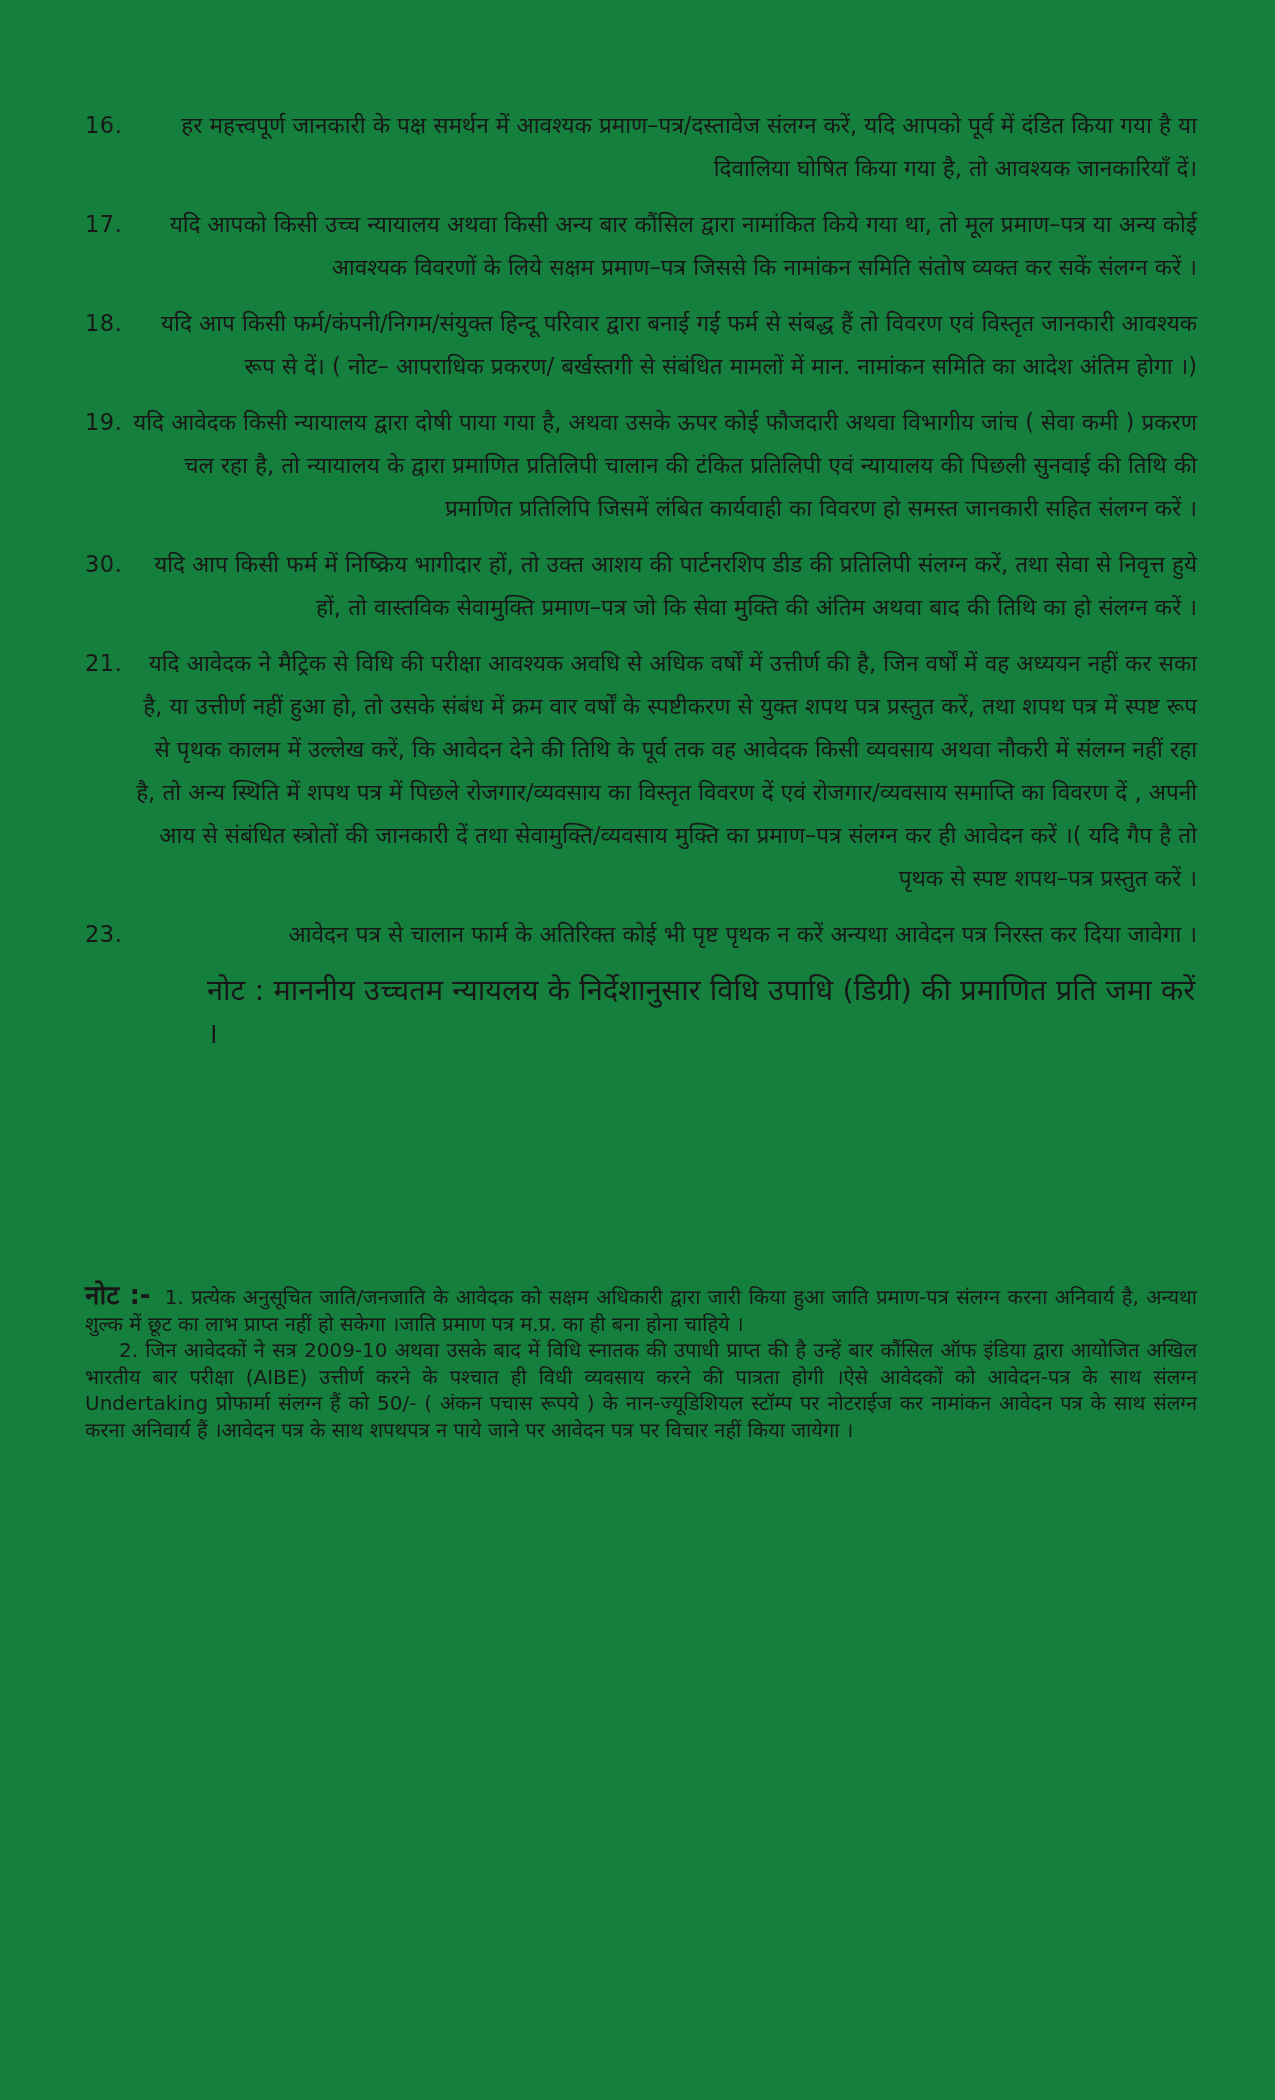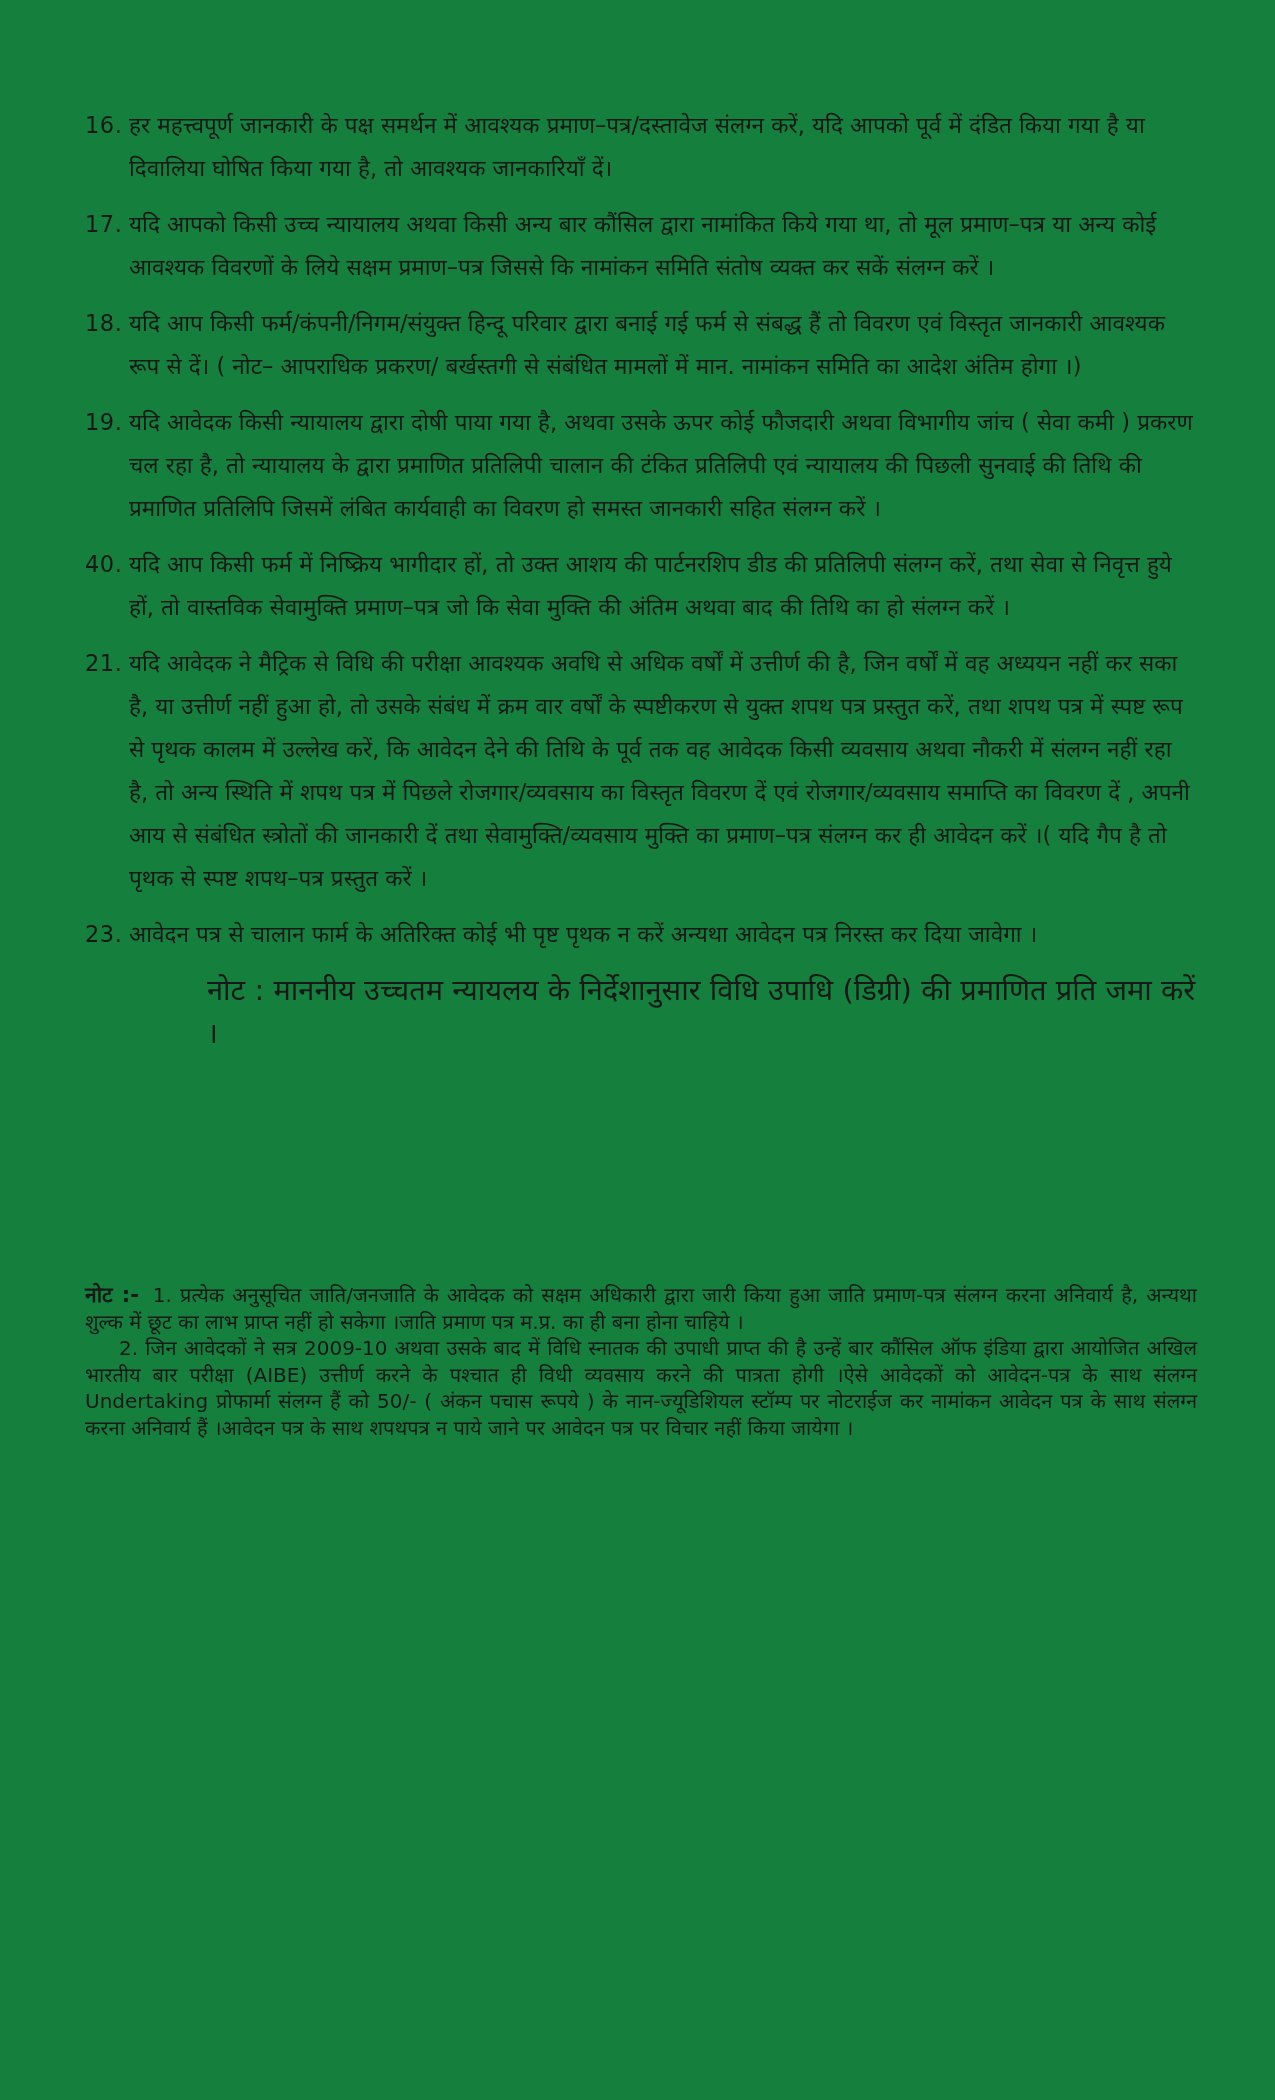--- a/index.html
+++ b/index.html
@@ -37,42 +37,42 @@
     margin-bottom: 13px;
     font-size: 22.5px;
     line-height: 43px;
   }
   .num {
     flex: 0 0 44px;
     letter-spacing: 0.5px;
   }
   .itext {
     flex: 1;
-    text-align: left;
+    text-align: right;
   }
   .inline-note {
     margin: 6px 0 0 122px;
     font-size: 29px;
     line-height: 43px;
   }
   .footnote {
     position: absolute;
     top: 1282px;
     left: 85px;
     width: 1112px;
     font-size: 20px;
     line-height: 26.5px;
   }
   .footnote p {
     margin: 0;
     text-align: justify;
   }
   .fn-label {
     font-weight: bold;
-    font-size: 21px;
+    font-size: 26px;
     padding-right: 14px;
   }
   .fn-para-2 {
     text-indent: 34px;
   }
 </style>
 </head>
 <body>
 
 <div class="sheet">
@@ -88,21 +88,21 @@
       </li>
       <li>
         <span class="num">18.</span>
         <span class="itext">यदि आप किसी फर्म/कंपनी/निगम/संयुक्त हिन्दू परिवार द्वारा बनाई गई फर्म से संबद्ध हैं तो विवरण एवं विस्तृत जानकारी आवश्यक रूप से दें। ( नोट– आपराधिक प्रकरण/ बर्खस्तगी से संबंधित मामलों में मान. नामांकन समिति का आदेश अंतिम होगा ।)</span>
       </li>
       <li>
         <span class="num">19.</span>
         <span class="itext">यदि आवेदक किसी न्यायालय द्वारा दोषी पाया गया है, अथवा उसके ऊपर कोई फौजदारी अथवा विभागीय जांच ( सेवा कमी ) प्रकरण चल रहा है, तो न्यायालय के द्वारा प्रमाणित प्रतिलिपी चालान की टंकित प्रतिलिपी एवं न्यायालय की पिछली सुनवाई की तिथि की प्रमाणित प्रतिलिपि जिसमें लंबित कार्यवाही का विवरण हो समस्त जानकारी सहित संलग्न करें ।</span>
       </li>
       <li>
-        <span class="num">40.</span>
+        <span class="num">30.</span>
         <span class="itext">यदि आप किसी फर्म में निष्क्रिय भागीदार हों, तो उक्त आशय की पार्टनरशिप डीड की प्रतिलिपी संलग्न करें, तथा सेवा से निवृत्त हुये हों, तो वास्तविक सेवामुक्ति प्रमाण–पत्र जो कि सेवा मुक्ति की अंतिम अथवा बाद की तिथि का हो संलग्न करें ।</span>
       </li>
       <li>
         <span class="num">21.</span>
         <span class="itext">यदि आवेदक ने मैट्रिक से विधि की परीक्षा आवश्यक अवधि से अधिक वर्षों में उत्तीर्ण की है, जिन वर्षों में वह अध्ययन नहीं कर सका है, या उत्तीर्ण नहीं हुआ हो, तो उसके संबंध में क्रम वार वर्षों के स्पष्टीकरण से युक्त शपथ पत्र प्रस्तुत करें, तथा शपथ पत्र में स्पष्ट रूप से पृथक कालम में उल्लेख करें, कि आवेदन देने की तिथि के पूर्व तक वह आवेदक किसी व्यवसाय अथवा नौकरी में संलग्न नहीं रहा है, तो अन्य स्थिति में शपथ पत्र में पिछले रोजगार/व्यवसाय का विस्तृत विवरण दें एवं रोजगार/व्यवसाय समाप्ति का विवरण दें , अपनी आय से संबंधित स्त्रोतों की जानकारी दें तथा सेवामुक्ति/व्यवसाय मुक्ति का प्रमाण–पत्र संलग्न कर ही आवेदन करें ।( यदि गैप है तो पृथक से स्पष्ट शपथ–पत्र प्रस्तुत करें ।</span>
       </li>
       <li>
         <span class="num">23.</span>
         <span class="itext">आवेदन पत्र से चालान फार्म के अतिरिक्त कोई भी पृष्ट पृथक न करें अन्यथा आवेदन पत्र निरस्त कर दिया जावेगा ।</span>
       </li>

